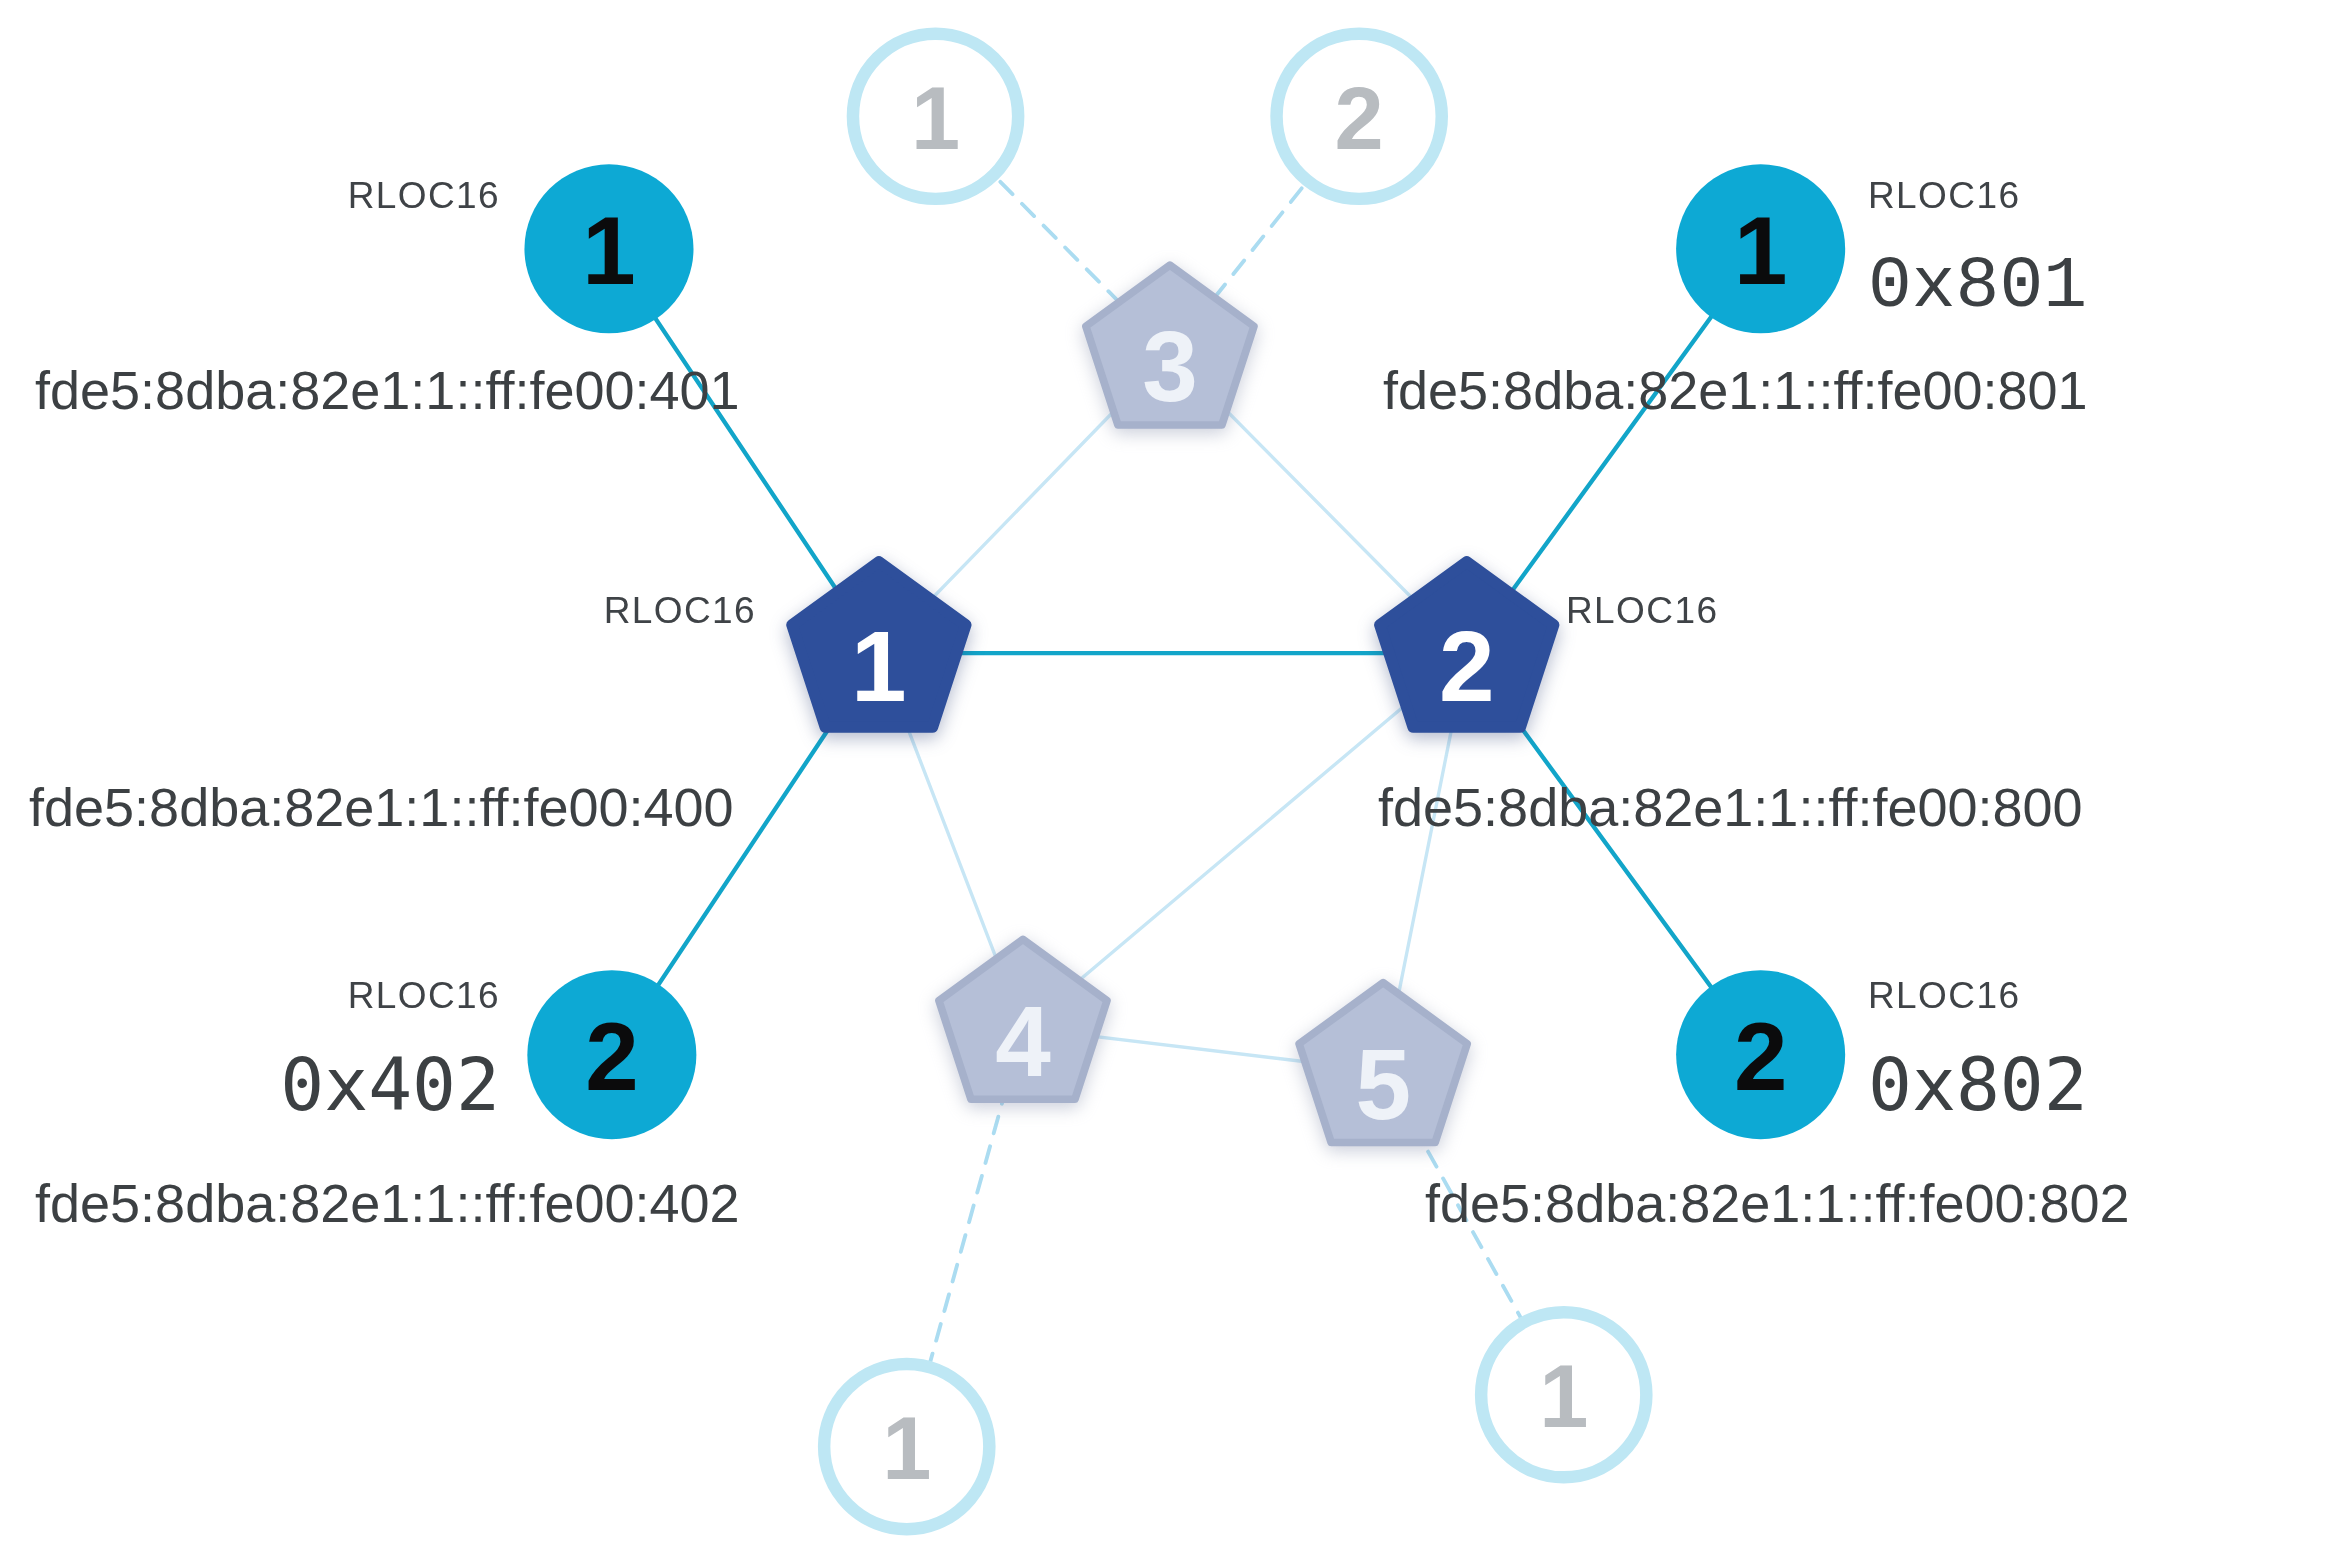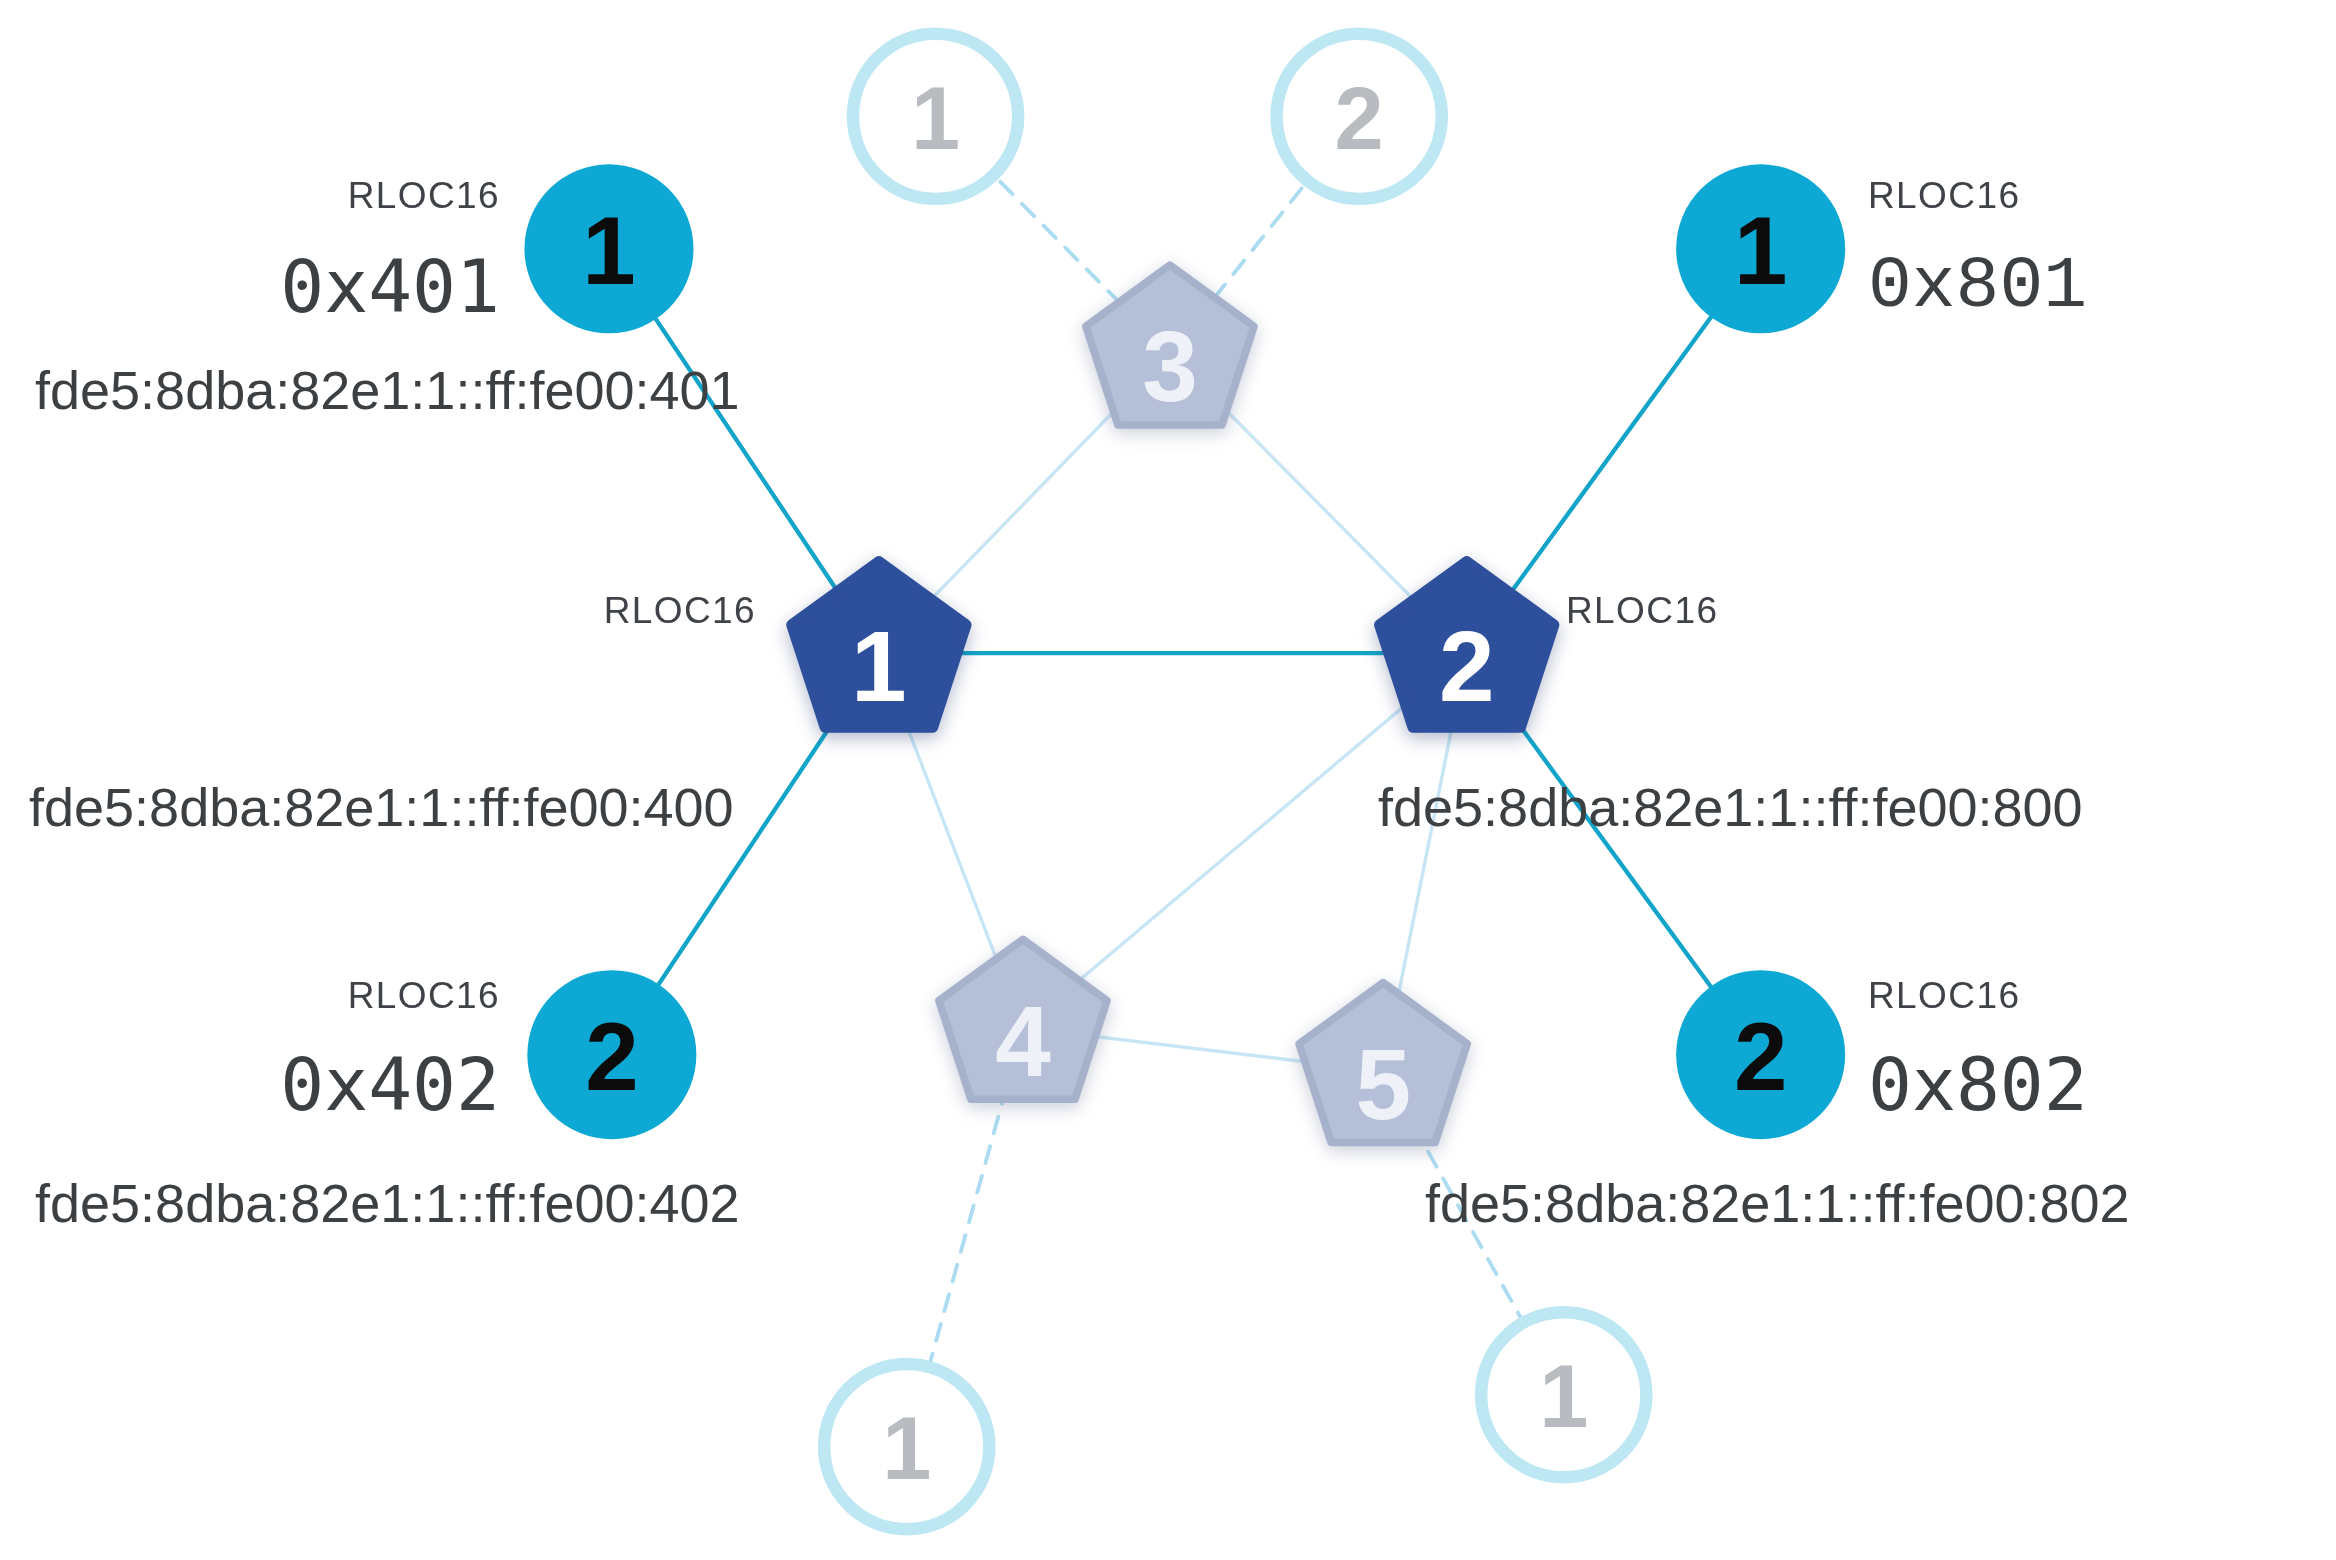--- a/index.html
+++ b/index.html
@@ -117,25 +117,25 @@
           <text x="944" y="1508" fill="#b8bcc0" font-size="92" font-weight="bold" font-family="&quot;Liberation Sans&quot;, sans-serif" text-anchor="middle" dominant-baseline="central">1</text>
         </g>
         <g>
           <circle cx="1628" cy="1452" r="86" fill="#ffffff" stroke="#bee7f4" stroke-width="13"></circle>
           <text x="1628" y="1454" fill="#b8bcc0" font-size="92" font-weight="bold" font-family="&quot;Liberation Sans&quot;, sans-serif" text-anchor="middle" dominant-baseline="central">1</text>
         </g>
       </g>
   </svg>
 
   <div class="cap ra tl-cap">RLOC16</div>
-  <div class="hex ra tl-hex">0x401</div>
   <div class="ipv6 tl-ip">fde5:8dba:82e1:1::ff:fe00:401</div>
 
   <div class="cap tr-cap">RLOC16</div>
   <div class="hex tr-hex">0x801</div>
+  <div class="ipv6 tr-ip">fde5:8dba:82e1:1::ff:fe00:801</div>
 
   <div class="cap ra ml-cap">RLOC16</div>
   <div class="ipv6 ml-ip">fde5:8dba:82e1:1::ff:fe00:400</div>
 
   <div class="cap mr-cap">RLOC16</div>
   <div class="ipv6 mr-ip">fde5:8dba:82e1:1::ff:fe00:800</div>
 
   <div class="cap ra bl-cap">RLOC16</div>
   <div class="hex ra bl-hex">0x402</div>
   <div class="ipv6 bl-ip">fde5:8dba:82e1:1::ff:fe00:402</div>

